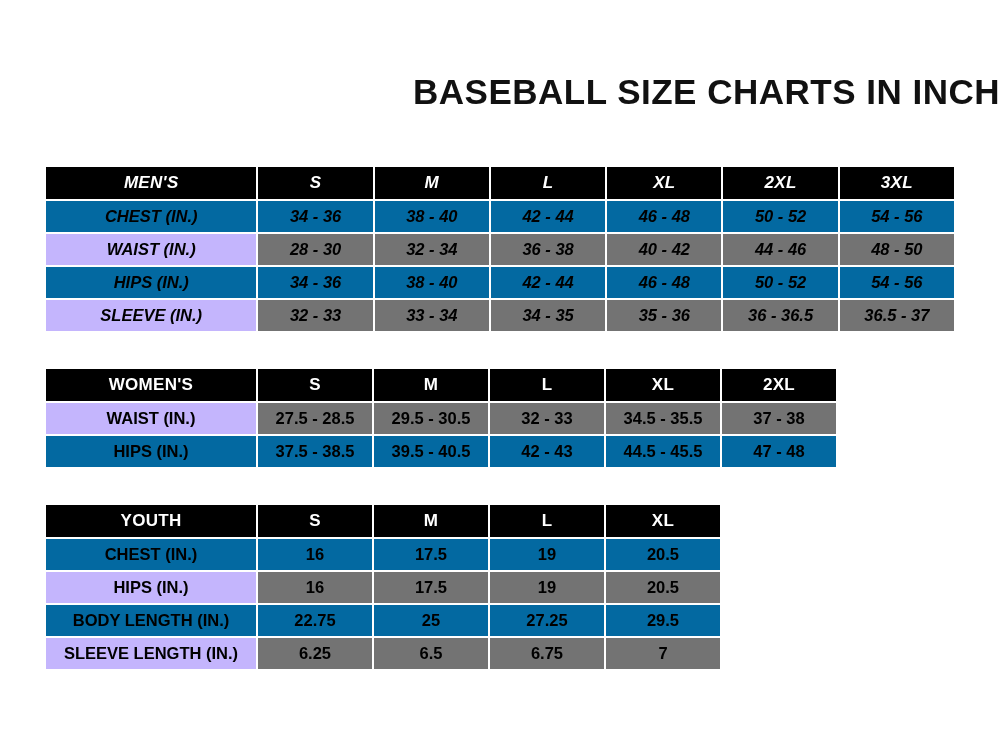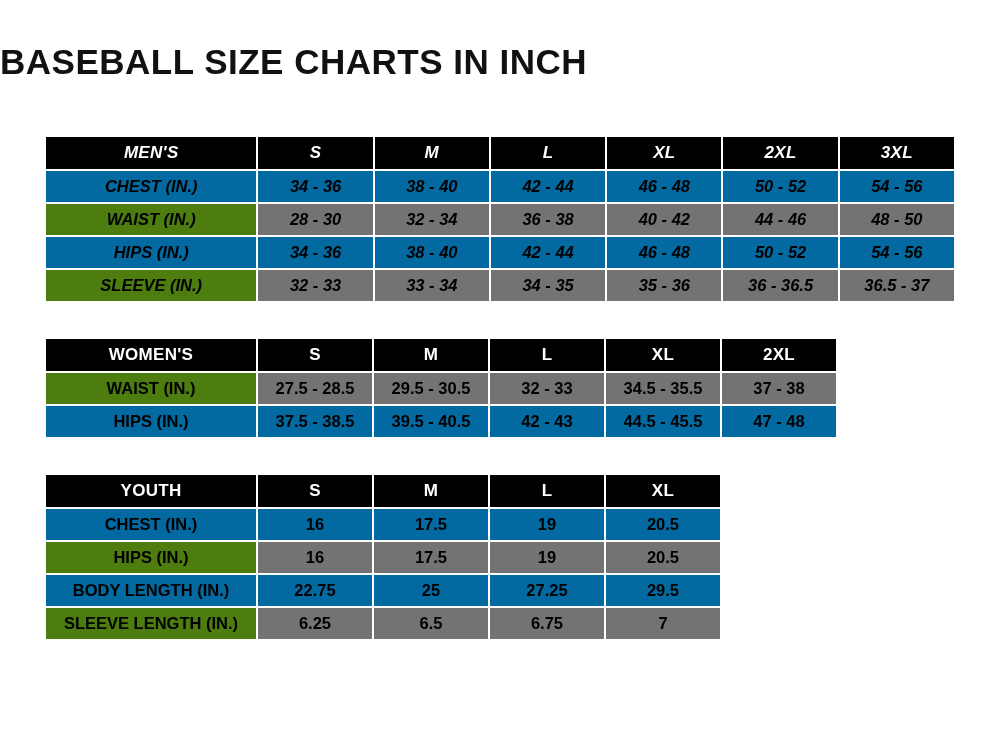--- a/index.html
+++ b/index.html
@@ -14,27 +14,28 @@
     color: #000000;
     overflow: hidden;
   }
   .page {
     position: relative;
     width: 1000px;
     height: 752px;
     background: #ffffff;
   }
   .title {
-    text-align: left;
+    text-align: right;
     font-size: 35px;
     font-weight: bold;
     letter-spacing: 0.5px;
     color: #111111;
-    padding-top: 44px;
+    padding-top: 74px;
     line-height: 1;
+    margin-left: 40px;
   }
   .tables {
     padding: 0 44px;
     margin-top: 56px;
   }
   table {
     border-collapse: collapse;
     table-layout: fixed;
     font-size: 16.5px;
     font-weight: bold;
@@ -63,21 +64,21 @@
   thead th.rowhead {
     text-align: center;
   }
   tbody tr.odd td { background: #0369a1; }
   tbody tr.even td { background: #737373; }
   tbody td.rowlabel {
     background: #ffffff;
     text-align: center;
     font-size: 16.5px;
   }
-  tbody tr.even td.rowlabel { background: #4d7c0f; }
+  tbody tr.even td.rowlabel { background: #c4b5fd; }
 
   
   table.men col.c0 { width: 212px; }
   table.men col.cx { width: 116px; }
 
   table.women col.c0 { width: 212px; }
   table.women col.cx { width: 116px; }
 
   table.youth col.c0 { width: 212px; }
   table.youth col.cx { width: 116px; }

